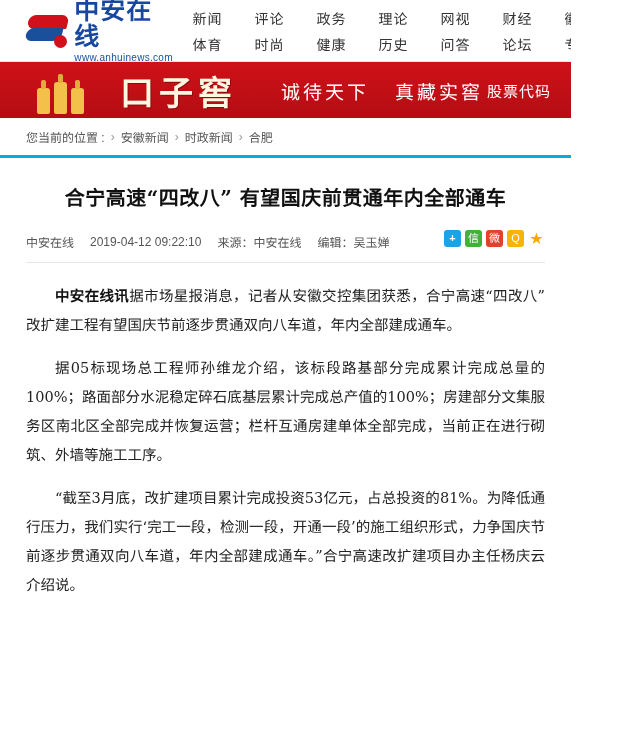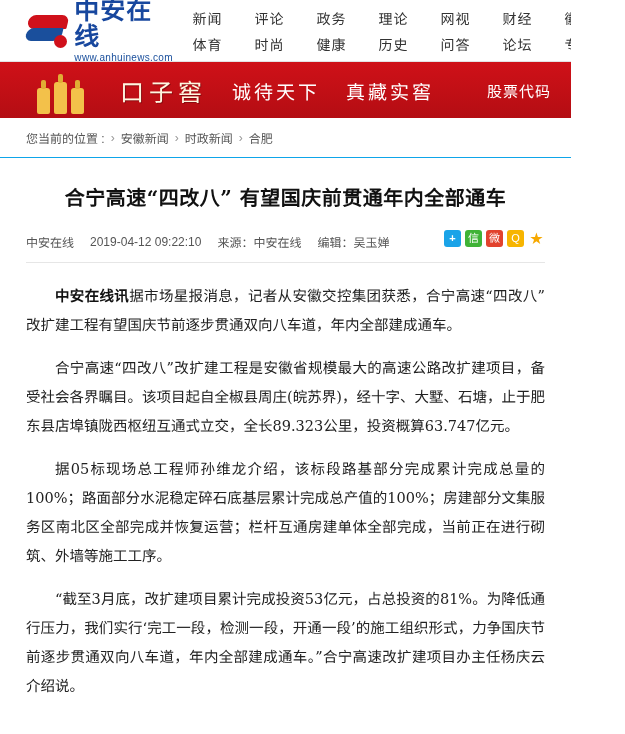--- a/index.html
+++ b/index.html
@@ -129,26 +129,26 @@
     top: -8px; left: 4px;
     width: 5px; height: 9px;
     background: #e0ae34;
     border-radius: 2px;
   }
   .bottle.b1 { height: 26px; }
   .bottle.b2 { height: 32px; }
   .bottle.b3 { height: 26px; }
   .banner-title {
     font-family: "DejaVu Serif", "Liberation Serif", serif;
-    font-size: 24px;
-    font-weight: normal;
+    font-size: 34px;
+    font-weight: bold;
     letter-spacing: 5px;
     color: #fff7e0;
     text-shadow: 1px 1px 0 #8a0b10;
-    margin-right: 25px;
+    margin-right: 44px;
   }
   .banner-slogan {
     font-family: "DejaVu Serif", "Liberation Serif", serif;
     font-size: 19px;
     letter-spacing: 3px;
     color: #ffffff;
     margin-right: 26px;
     white-space: nowrap;
   }
   .banner-right {
@@ -164,21 +164,21 @@
   }
 
   
   .breadcrumb {
     height: 40px;
     display: flex;
     align-items: center;
     padding: 0 26px;
     font-size: 12px;
     color: #555;
-    border-bottom: 1px solid #0ea5e9;
+    border-bottom: 3px solid #0ea5e9;
     gap: 6px;
   }
   .breadcrumb .sep { color: #999; }
   .breadcrumb a { color: #555; text-decoration: none; cursor: pointer; }
 
   
   .article {
     padding: 20px 26px 0 26px;
   }
   .article-title {
@@ -318,19 +318,18 @@
         <span class="share-btn share-weibo">微</span>
         <span class="share-btn share-qzone">Q</span>
         <span class="share-btn share-star">★</span>
       </div>
     </div>
 
     <div class="body-text">
       <p>
         <span class="lead-tag">中安在线讯</span><span>据市场星报消息，记者从安徽交控集团获悉，合宁高速“四改八”改扩建工程有望国庆节前逐步贯通双向八车道，年内全部建成通车。</span>
       </p>
-      <p>合宁高速“四改八”改扩建工程是安徽省规模最大的高速公路改扩建项目，备受社会各界瞩目。该项目起自全椒县周庄(皖苏界)，经十字、大墅、石塘，止于肥东县店埠镇陇西枢纽互通式立交，全长89.323公里，投资概算63.747亿元。</p>
       <p>据05标现场总工程师孙维龙介绍，该标段路基部分完成累计完成总量的100%；路面部分水泥稳定碎石底基层累计完成总产值的100%；房建部分文集服务区南北区全部完成并恢复运营；栏杆互通房建单体全部完成，当前正在进行砌筑、外墙等施工工序。</p>
       <p>“截至3月底，改扩建项目累计完成投资53亿元，占总投资的81%。为降低通行压力，我们实行‘完工一段，检测一段，开通一段’的施工组织形式，力争国庆节前逐步贯通双向八车道，年内全部建成通车。”合宁高速改扩建项目办主任杨庆云介绍说。</p>
     </div>
   </div>
 
 </div>
 
 </body></html>

